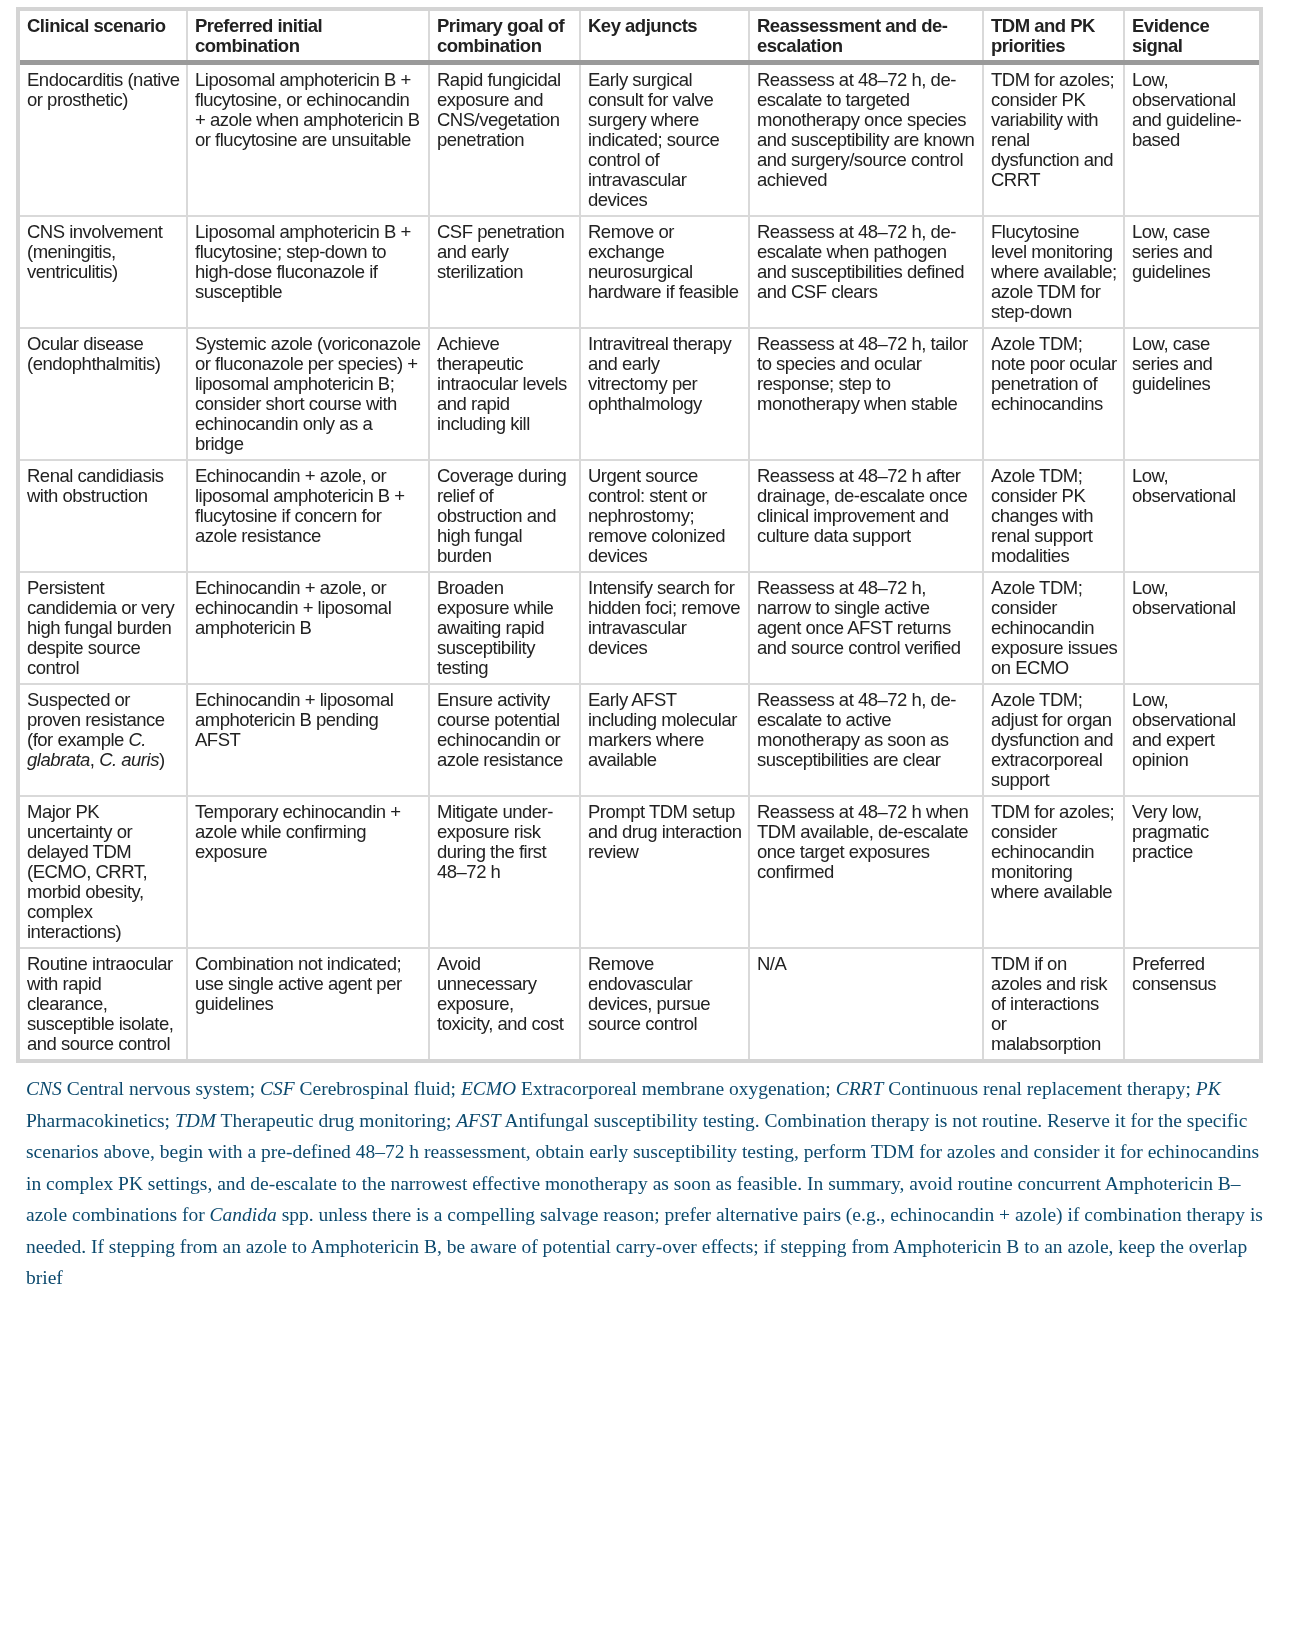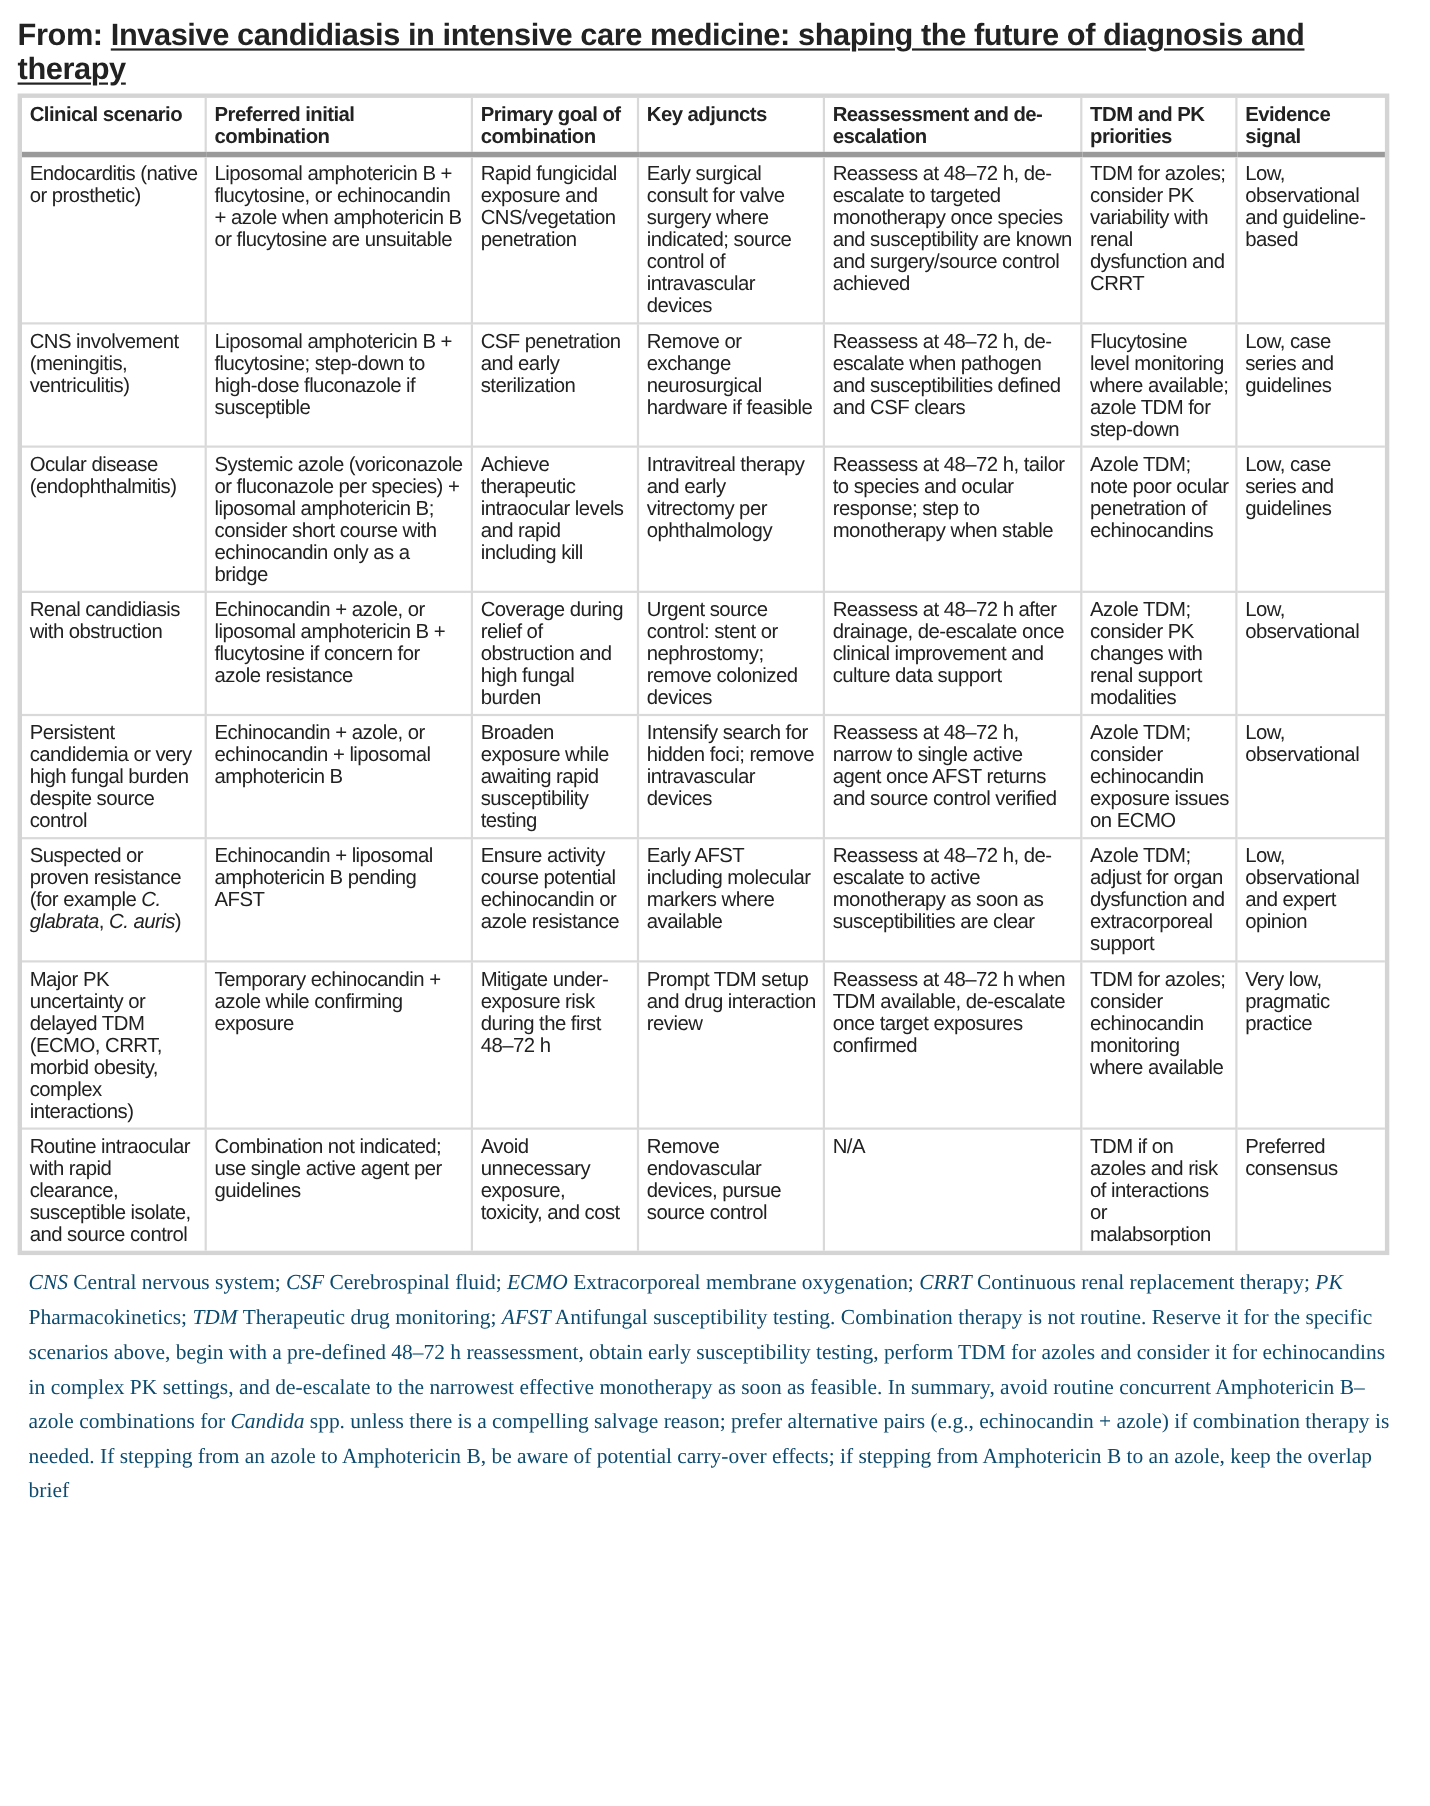--- a/index.html
+++ b/index.html
@@ -72,24 +72,20 @@
       font-size: 19.5px;
       line-height: 31.5px;
       color: #0c4a6e;
     }
     .footnote em { font-style: italic; }
   </style>
 </head>
 <body>
 
 <div class="page">
-  <h2 class="from">
-    <span>From:</span>
-    <a href="#">Invasive candidiasis in intensive care medicine: shaping the future of diagnosis and therapy</a>
-  </h2>
 
   <div class="table-wrap">
     <table>
       <colgroup>
         <col style="width:167px">
         <col style="width:242px">
         <col style="width:151px">
         <col style="width:169px">
         <col style="width:234px">
         <col style="width:141px">

